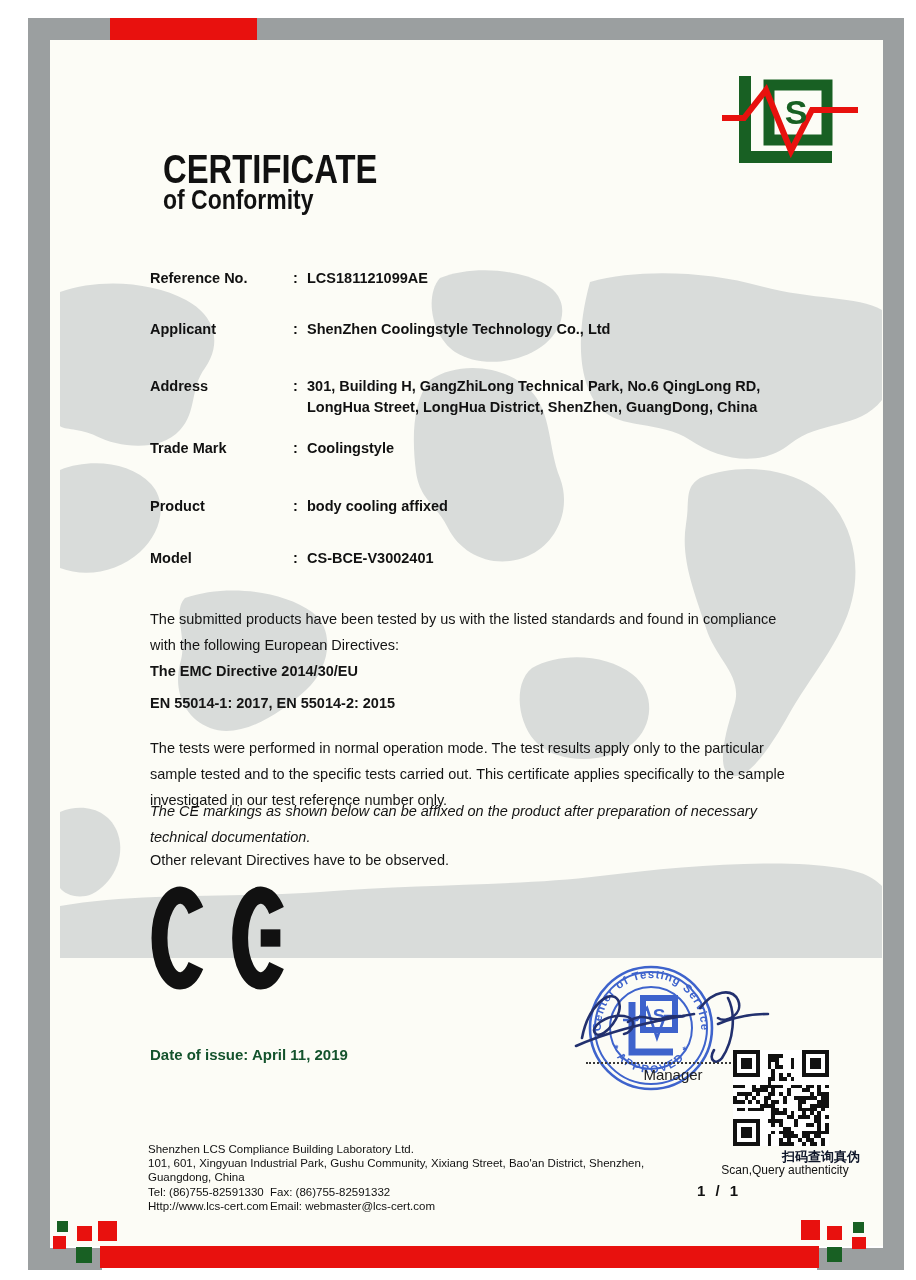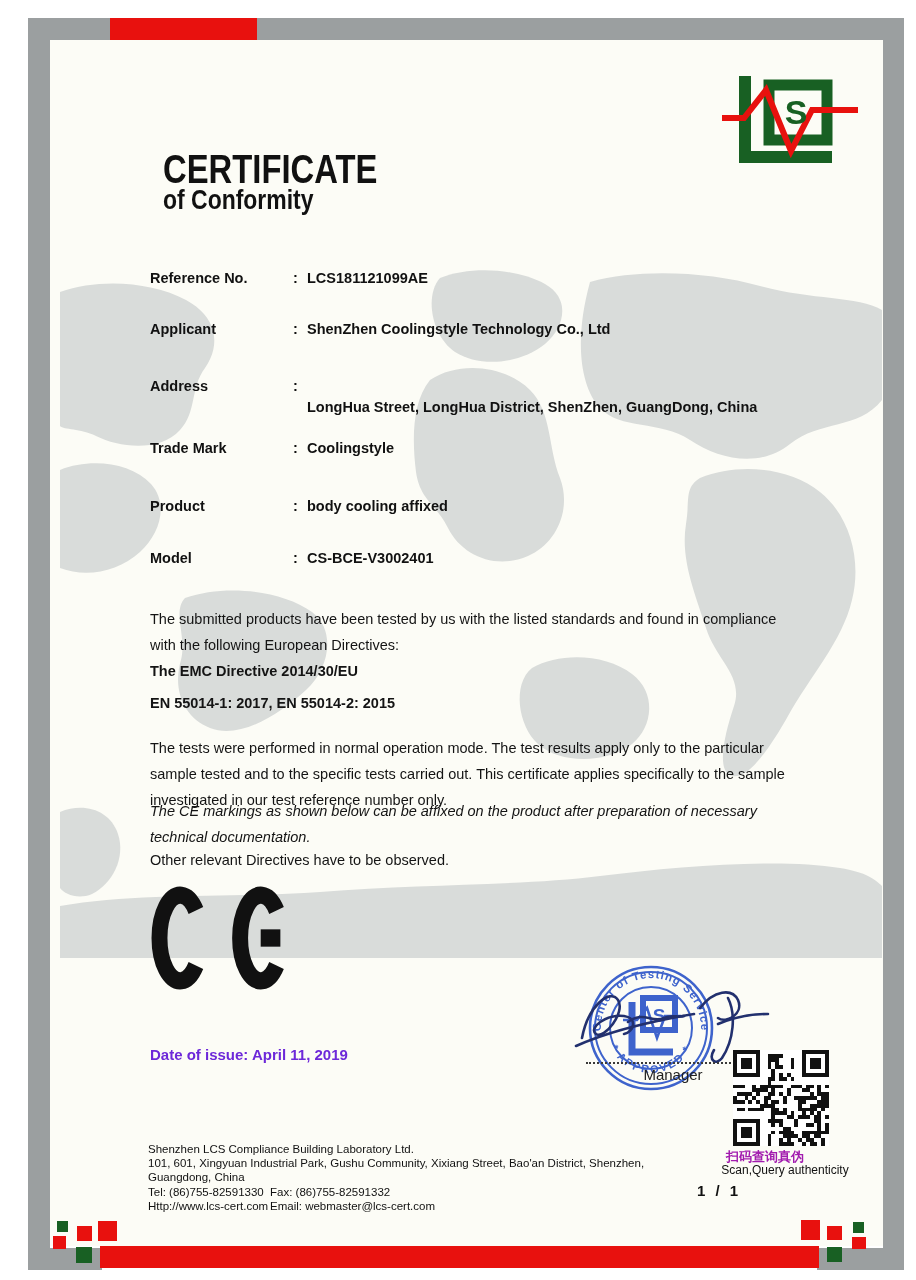--- a/index.html
+++ b/index.html
@@ -21,21 +21,21 @@
   .row .lbl{position:absolute;left:0;top:0;width:140px;}
   .row .sep{position:absolute;left:143px;top:0;}
   .row .val{position:absolute;left:157px;top:0;width:500px;}
   
   .para{left:150px;width:648px;font-size:14.5px;line-height:26px;color:#141414;}
   .bold{font-weight:bold;}
   
   .foot{left:148px;width:560px;font-size:11.5px;line-height:14.2px;color:#111;}
   .foot .c1{display:inline-block;width:122px;}
   .pageno{left:697px;top:1182px;font-size:15px;font-weight:bold;letter-spacing:3px;color:#111;}
-  .qr-cap-cn{left:690px;top:1148px;width:150px;text-align:center;font-size:13px;font-weight:bold;color:#a21caf;}
+  .qr-cap-cn{left:746px;top:1148px;width:150px;text-align:center;font-size:13px;font-weight:bold;color:#0f172a;}
   .qr-cap-en{left:695px;top:1163px;width:180px;text-align:center;font-size:12px;color:#111;}
   .manager{left:608px;top:1066px;width:130px;text-align:center;font-size:15px;color:#222;z-index:6;}
   .dotline{left:586px;top:1048px;width:152px;height:14px;border-bottom:2.5px dotted #3a3a3a;z-index:5;}
   svg{display:block;}
 </style>
 </head>
 <body>
 
 <div class="page">
 
@@ -81,21 +81,21 @@
     <span class="val">LCS181121099AE</span>
   </div>
   <div class="abs row" style="top:319px;">
     <span class="lbl">Applicant</span>
     <span class="sep">:</span>
     <span class="val">ShenZhen Coolingstyle Technology Co., Ltd</span>
   </div>
   <div class="abs row" style="top:376px;">
     <span class="lbl">Address</span>
     <span class="sep">:</span>
-    <span class="val"><br>
+    <span class="val"><span>301, Building H, GangZhiLong Technical Park, No.6 QingLong RD,</span><br>
       <span>LongHua Street, LongHua District, ShenZhen, GuangDong, China</span></span>
   </div>
   <div class="abs row" style="top:438px;">
     <span class="lbl">Trade Mark</span>
     <span class="sep">:</span>
     <span class="val">Coolingstyle</span>
   </div>
   <div class="abs row" style="top:496px;">
     <span class="lbl">Product</span>
     <span class="sep">:</span>
@@ -113,21 +113,21 @@
   <div class="abs para" style="top:735px;">The tests were performed in normal operation mode. The test results apply only to the particular sample tested and to the specific tests carried out. This certificate applies specifically to the sample investigated in our test reference number only.</div>
   <div class="abs para" style="top:798px;font-style:italic;">The CE markings as shown below can be affixed on the product after preparation of necessary technical documentation.</div>
   <div class="abs para" style="top:847px;">Other relevant Directives have to be observed.</div>
 
   <svg class="abs" style="left:151px;top:886px;" width="150" height="104" viewBox="0 0 160 102" preserveAspectRatio="none">
     <path d="M 47.9,24 A 22,42 0 1 0 47.9,78" fill="none" stroke="#111" stroke-width="17"></path>
     <path d="M 133.9,24 A 22,42 0 1 0 133.9,78" fill="none" stroke="#111" stroke-width="17"></path>
     <path d="M 117,51 H 138" fill="none" stroke="#111" stroke-width="17"></path>
   </svg>
 
-  <div class="abs" style="left:150px;top:1046px;font-size:15px;font-weight:bold;color:#6d28d9;">Date of issue: April 11, 2019</div>
+  <div class="abs" style="left:150px;top:1046px;font-size:15px;font-weight:bold;color:#14532d;">Date of issue: April 11, 2019</div>
 
   <svg class="abs" style="left:587px;top:964px;z-index:4;opacity:.92;" width="128" height="128" viewBox="0 0 128 128">
     <defs>
       <path id="arcT" d="M 14,64 A 50,50 0 1 1 114,64"></path>
       <path id="arcB" d="M 19,64 A 45,45 0 0 0 109,64"></path>
     </defs>
     <circle cx="64" cy="64" r="61" fill="none" stroke="#2e57c9" stroke-width="2.6"></circle>
     <circle cx="64" cy="64" r="56" fill="none" stroke="#2e57c9" stroke-width="2"></circle>
     <circle cx="64" cy="64" r="41" fill="none" stroke="#2e57c9" stroke-width="2"></circle>
     <text font-size="11.5" font-weight="bold" fill="#2e57c9" letter-spacing="1">

